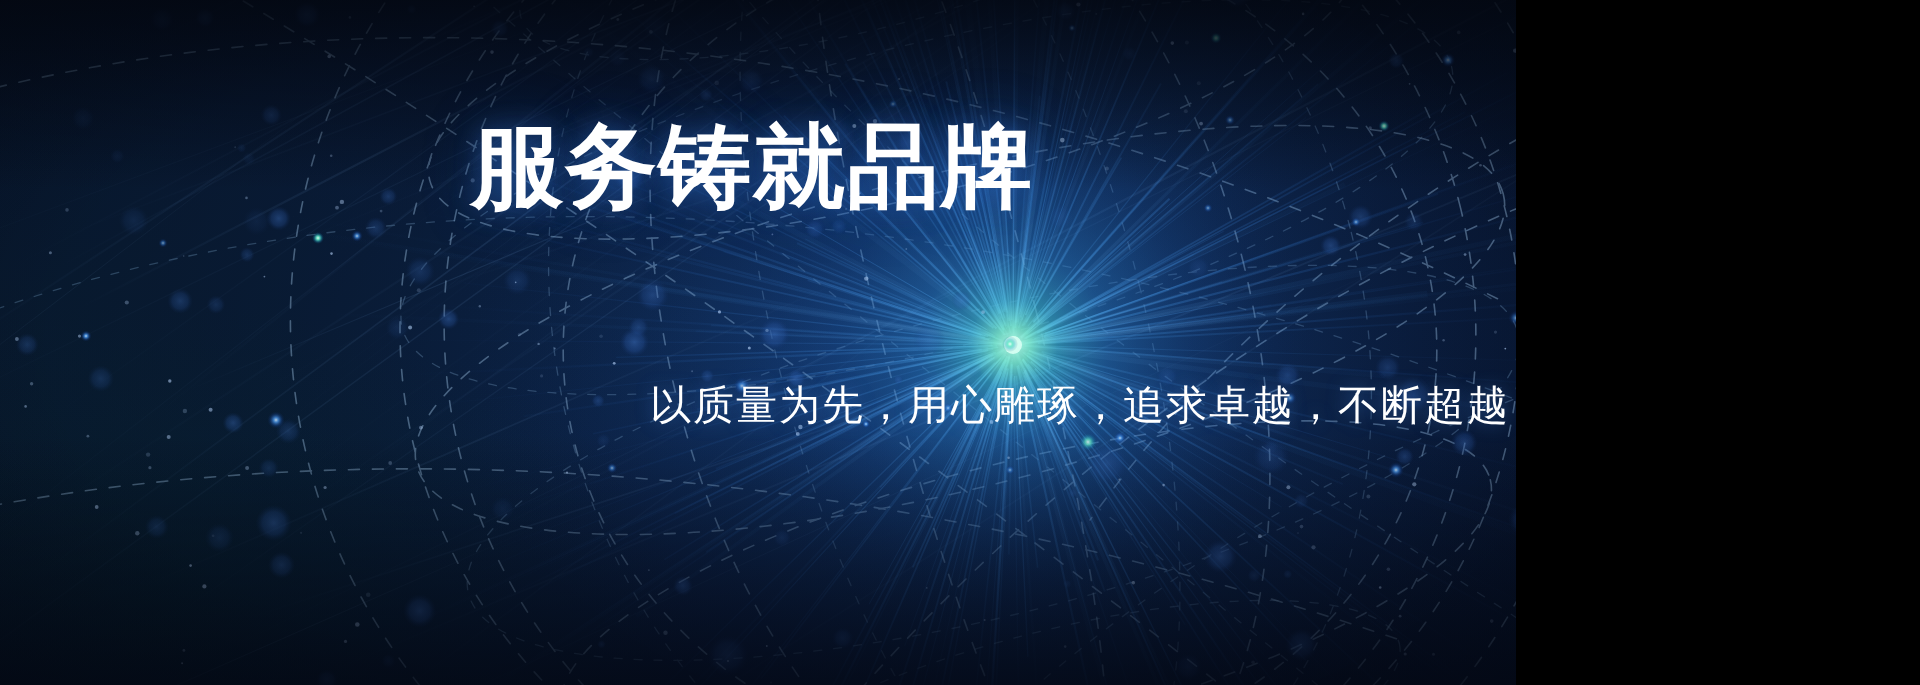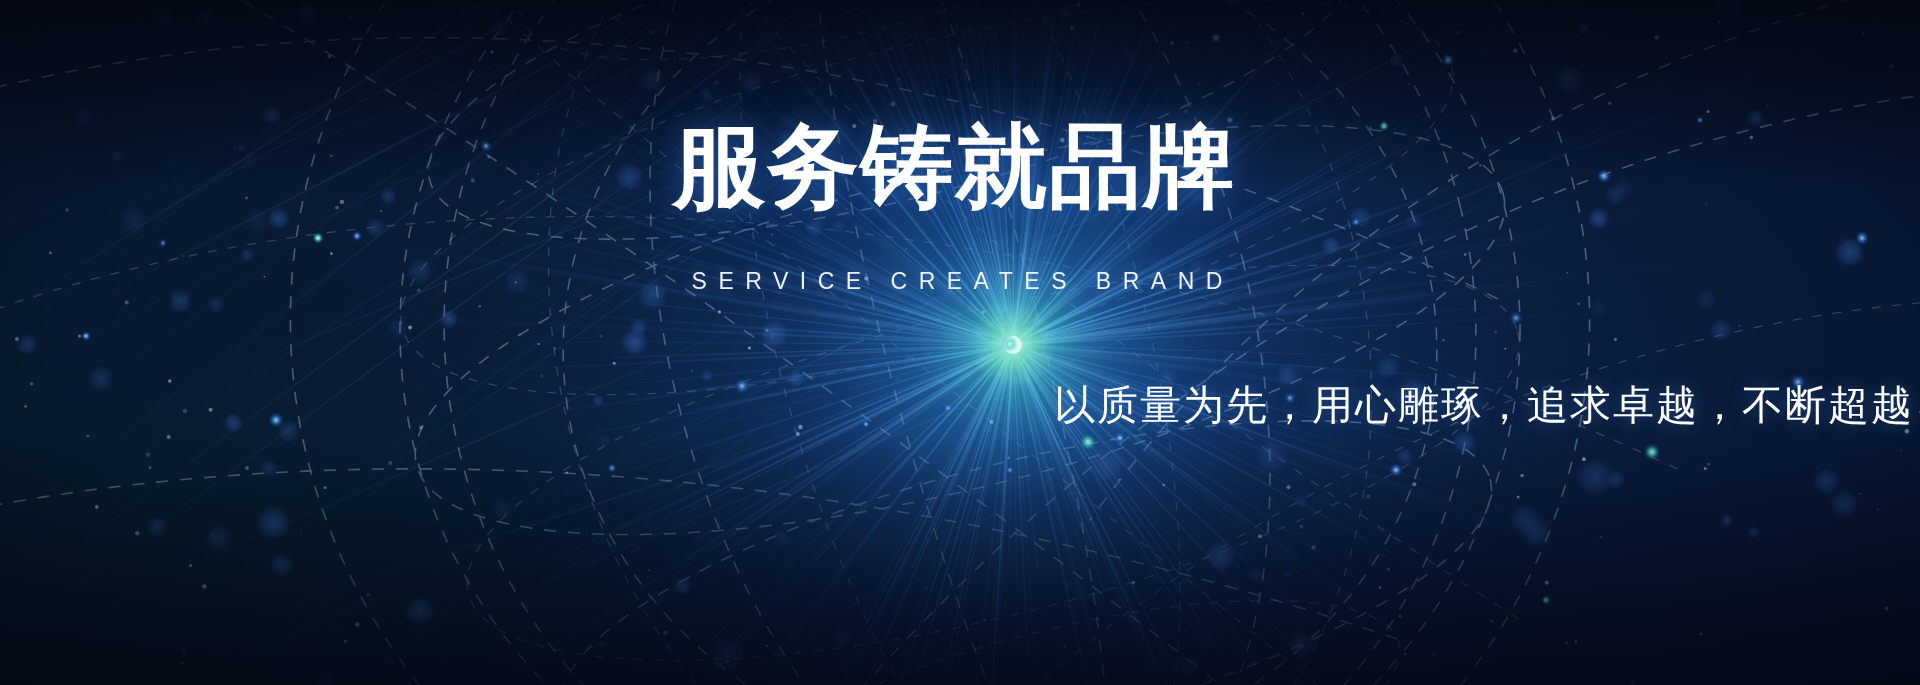--- a/index.html
+++ b/index.html
@@ -1,21 +1,21 @@
 <!DOCTYPE html>
 <html lang="zh"><head>
 <meta charset="utf-8">
 <title>Banner</title>
 <style>
   html,body{margin:0;padding:0;background:#000;}
   body{font-family:"Liberation Sans","DejaVu Sans",sans-serif;}
 
   .banner{
     position:relative;
-    width:1920px;
+    width:1516px;
     height:685px;
     overflow:hidden;
     background:#060d1e;
     isolation:isolate;
   }
 
   
   .bg-base{
     position:absolute; inset:0;
     background:
@@ -794,17 +794,16 @@
         <circle cx="1708.2" cy="111.6" r="1.5" fill="#bcd9ff" opacity="0.57"></circle>
       </g>
   </svg>
 
   <div class="vignette"></div>
   <div class="vignette-top"></div>
   <div class="vignette-bottom"></div>
 
   <div class="content">
     <h1 class="title">服务铸就品牌</h1>
-    <p class="subtitle">SERVICE CREATES BRAND</p>
     <p class="tagline">以质量为先，用心雕琢，追求卓越，不断超越</p>
   </div>
 
 </div>
 
 </body></html>

